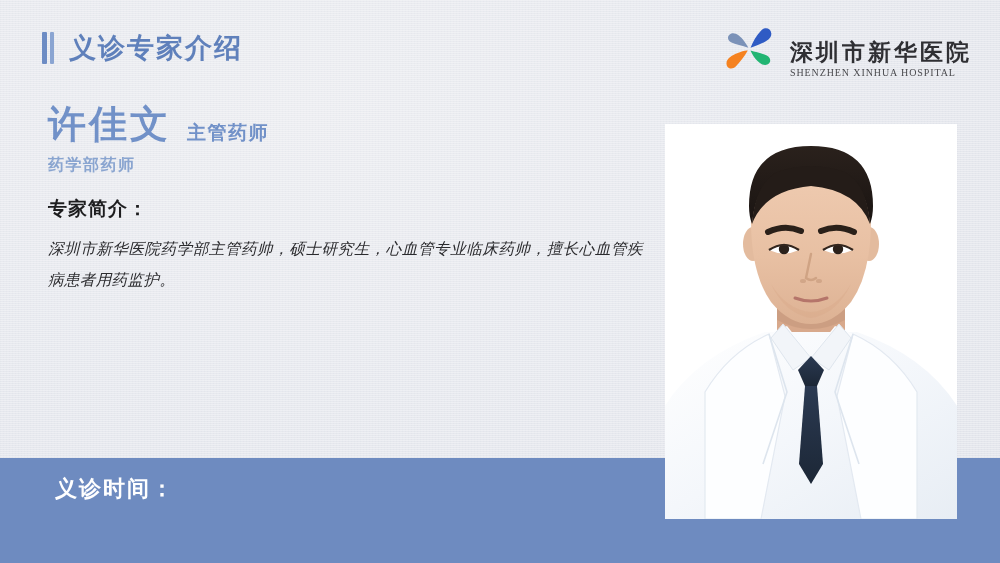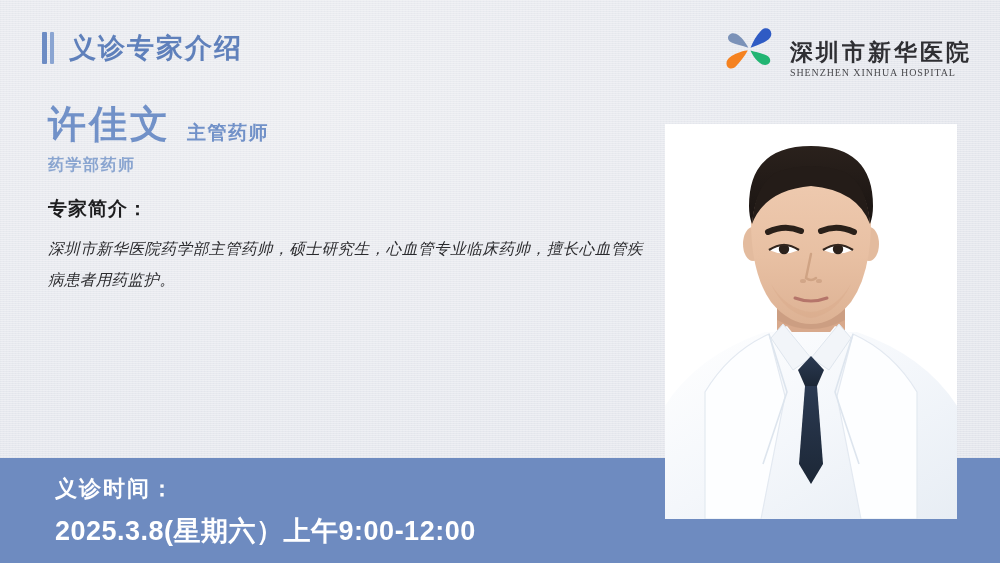--- a/index.html
+++ b/index.html
@@ -244,17 +244,16 @@
 
       <path d="M130 174 Q146 180 162 174" stroke="#b5756a" stroke-width="3" fill="none" stroke-linecap="round"></path>
 
       <path d="M106 160 Q120 190 146 194 Q172 190 186 160 Q170 186 146 188 Q122 186 106 160 Z" fill="#d6a788" opacity=".35"></path>
     </svg>
   </div>
 
   <div class="banner">
     <div class="banner-inner">
       <span class="banner-label">义诊时间：</span>
-      <span class="banner-time">2025.3.8(星期六）上午9:00-12:00</span>
     </div>
   </div>
 
 </div>
 
 </body></html>

